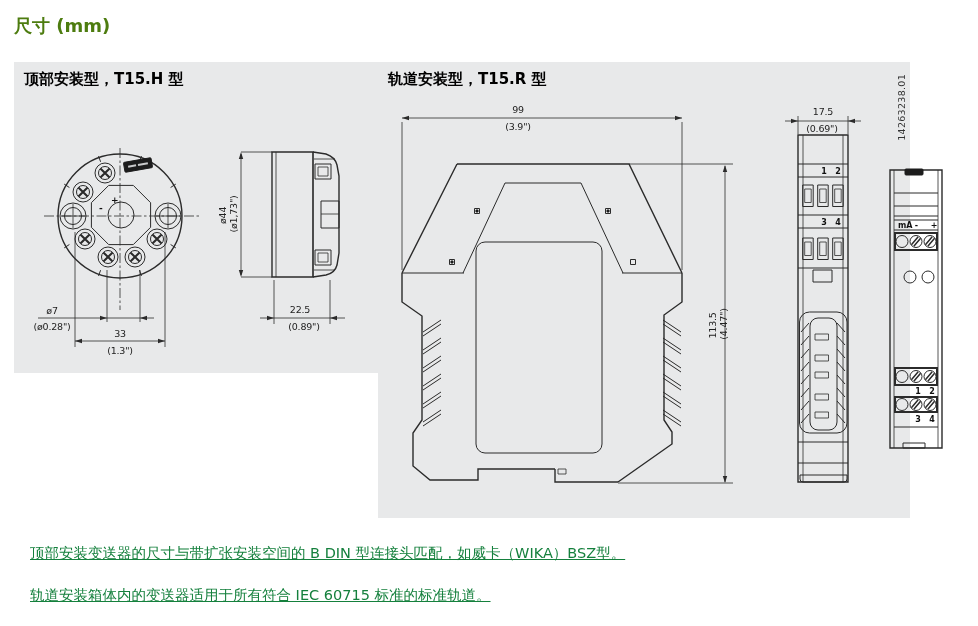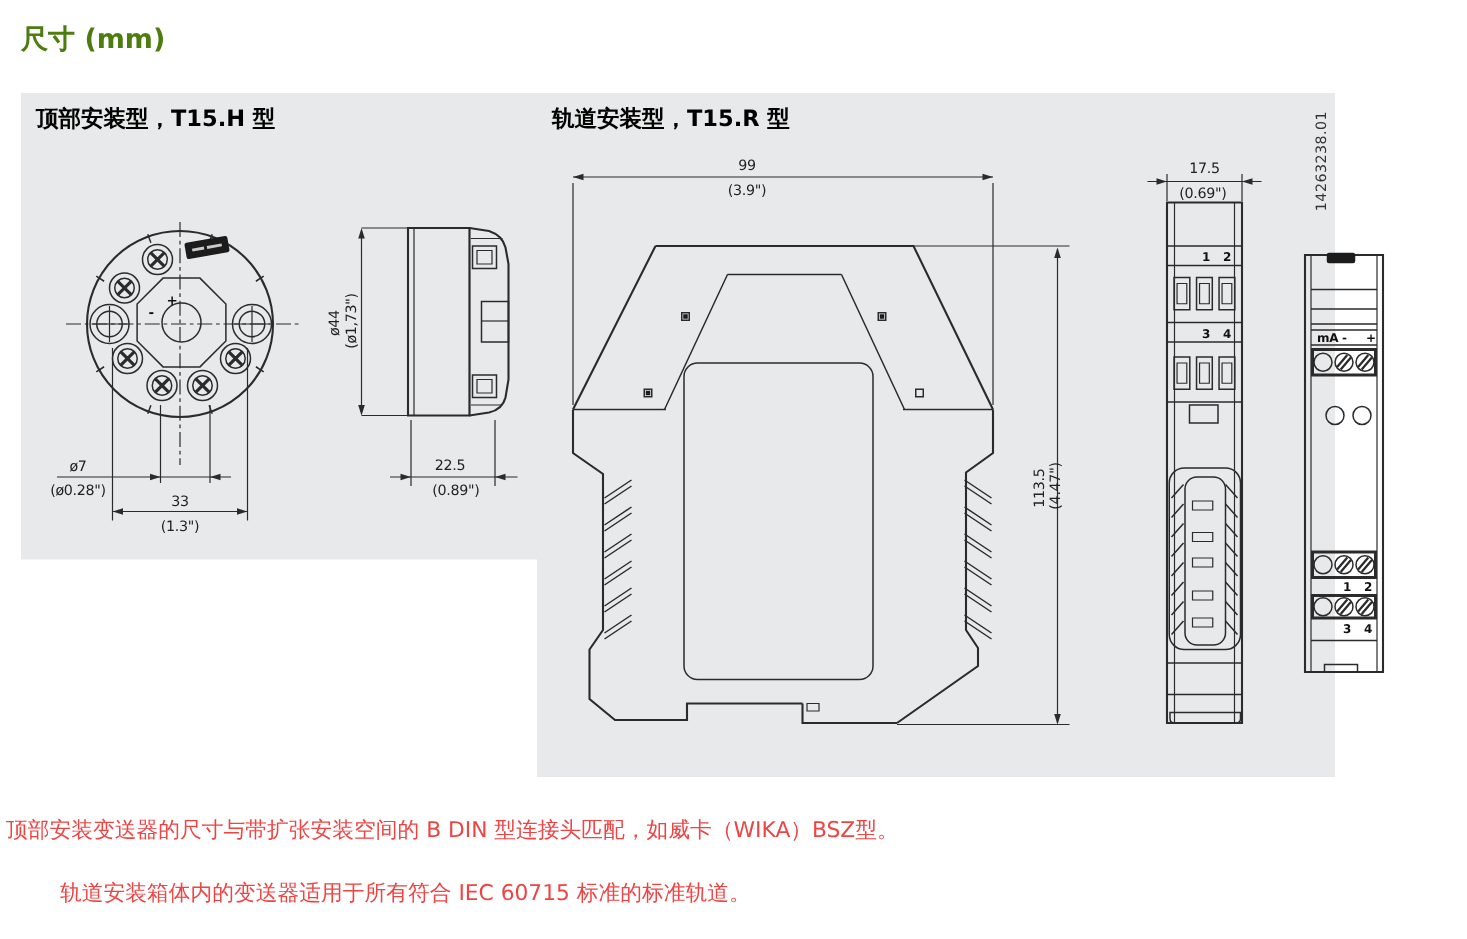--- a/index.html
+++ b/index.html
@@ -10,21 +10,21 @@
   html,body{margin:0;padding:0;background:#ffffff;}
   .page{
     position:relative;width:978px;height:626px;background:#fff;overflow:hidden;
     font-family:"DejaVu Sans","Liberation Sans",sans-serif;color:var(--text);
   }
   .page-title{
     position:absolute;top:14px;left:14px;font-size:18px;font-weight:bold;color:#4d7c0f;
   }
   .panel{position:absolute;background:var(--panel_bg);}
   .panel-head{left:14px;top:62px;width:384px;height:311px;}
-  .panel-rail{left:358px;top:62px;width:532px;height:456px;text-decoration:underline;}
+  .panel-rail{left:378px;top:62px;width:532px;height:456px;text-decoration:underline;}
   .panel-title{
     position:absolute;top:8px;left:10px;font-size:15px;font-weight:bold;color:#000;
   }
   .docnum{
     position:absolute;top:12px;right:3px;
     writing-mode:vertical-rl;transform:rotate(180deg);
     font-size:9.5px;color:#333;letter-spacing:.3px;
   }
   svg.draw{position:absolute;left:0;top:0;}
   svg.draw *{vector-effect:non-scaling-stroke;}
@@ -36,23 +36,23 @@
   svg.draw .cl{stroke-dasharray:10 2.5 2.5 2.5;stroke-width:.8;}
   svg.draw .arr{fill:var(--line);stroke:none;}
   svg.draw .dk{fill:#1c1c1c;stroke:#1c1c1c;}
   svg.draw .wht{fill:#e8e9ea;stroke:none;}
   svg.draw text{
     fill:#222;stroke:none;font-family:"DejaVu Sans","Liberation Sans",sans-serif;
     font-size:9.5px;letter-spacing:-.2px;
   }
   svg.draw text.sm{font-size:8px;font-weight:bold;fill:#111;}
   svg.draw text.mk{font-size:9px;font-weight:bold;fill:#111;}
-  .footer-line{position:absolute;left:4px;font-size:14.5px;color:#ef4444;}
+  .footer-line{position:absolute;left:30px;font-size:14.5px;color:#15803d;text-decoration:underline;}
   .footer-1{top:544px;}
-  .footer-2{top:586px;margin-left:36px;}
+  .footer-2{top:586px;}
 </style>
 </head>
 <body>
 
 <div class="page">
 
   <div class="page-title">尺寸 (mm)</div>
 
   <div class="panel panel-head">
     <div class="panel-title">顶部安装型，T15.H 型</div>

